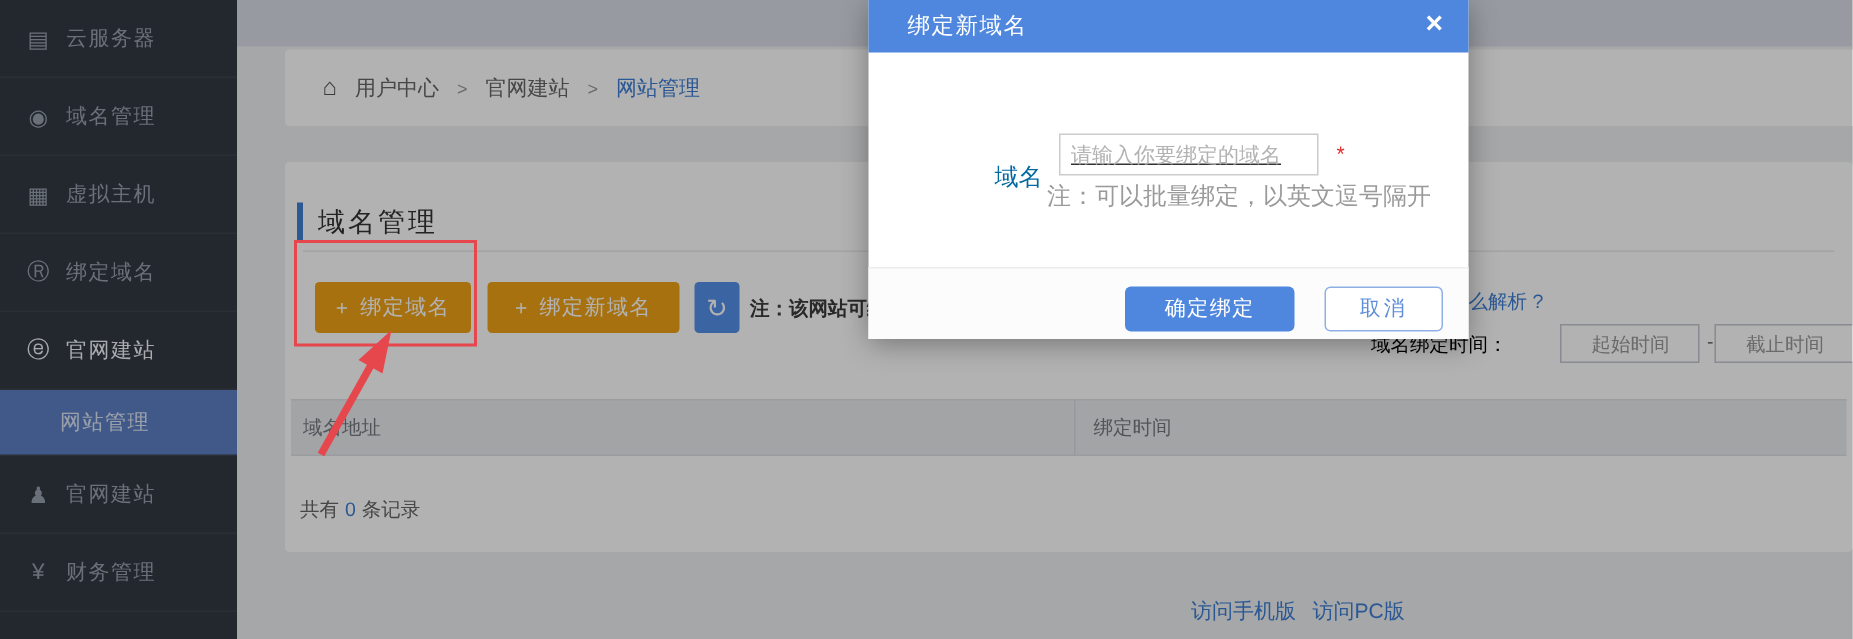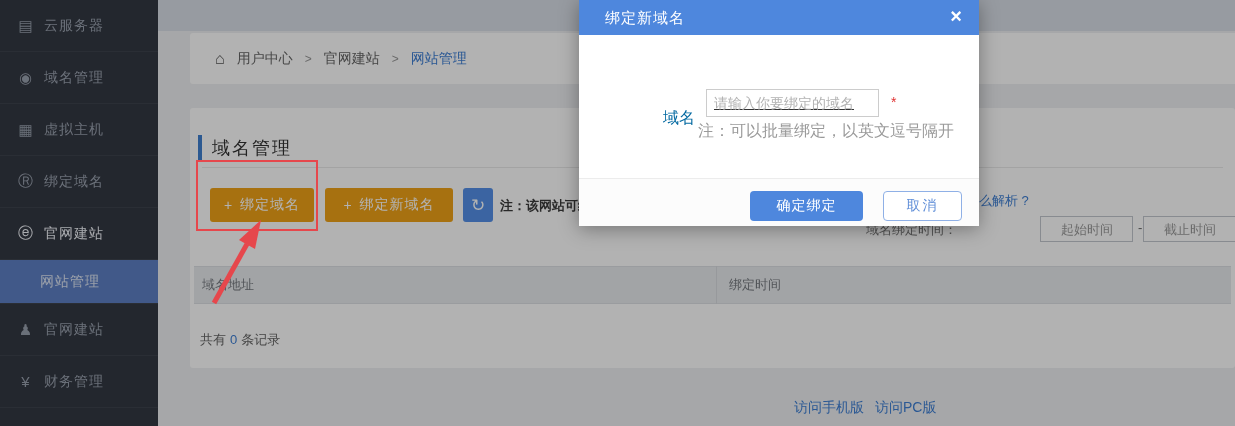--- a/index.html
+++ b/index.html
@@ -35,21 +35,21 @@
   .btn-orange { position:absolute; top:80px; height:34px; background:var(--orange); color:#fff; font-size:14px;
                 border:none; border-radius:3px; display:flex; align-items:center; justify-content:center;
                 gap:7px; cursor:pointer; letter-spacing:1px;
                 font-family:"Liberation Sans","DejaVu Sans",sans-serif; }
   .btn-bind { left:20px; width:104px; }
   .btn-bind-count { left:135px; width:128px; }
   .btn-refresh { position:absolute; left:273px; top:80px; width:30px; height:34px; background:#5590e8;
                  color:#fff; border:none; border-radius:3px; font-size:17px; cursor:pointer; }
   .note { position:absolute; left:310px; top:89px; font-size:13px; color:#3c3c3c; font-weight:bold; }
   .help-link { position:absolute; left:776px; top:84px; font-size:13px; color:var(--link); cursor:pointer; }
-  .filter-label { position:absolute; left:676px; top:113px; font-size:13px; color:#737373; }
+  .filter-label { position:absolute; left:724px; top:113px; font-size:13px; color:#000000; }
   .date-input { position:absolute; top:108px; height:26px; border:1px solid #c3c7ce; background:#fff;
                 font-size:13px; color:#333; padding:0 20px;
                 font-family:"Liberation Sans","DejaVu Sans",sans-serif; }
   .date-input::placeholder { color:#999; }
   .date-start { left:850px; width:93px; }
   .date-end { left:953px; width:125px; }
   .date-dash { position:absolute; left:948px; top:112px; color:#666; font-size:13px; }
   .table-header { position:absolute; left:4px; right:4px; top:158px; height:38px; background:#e8ebee;
                   border-top:1px solid #dde0e4; border-bottom:1px solid #dde0e4;
                   display:flex; align-items:center; font-size:13px; color:#75797f; }

